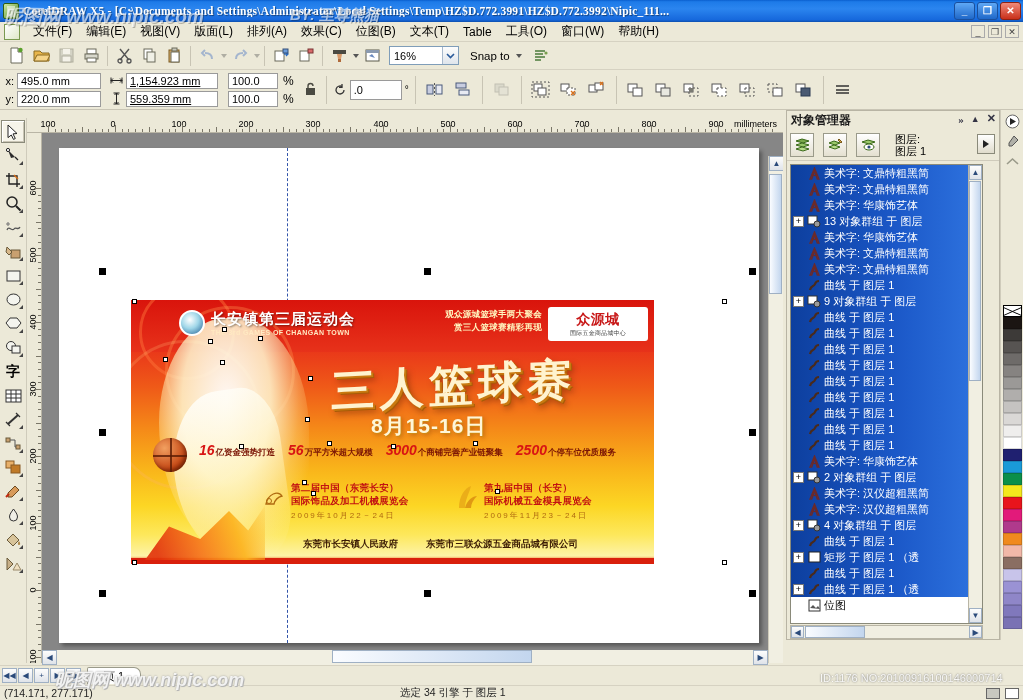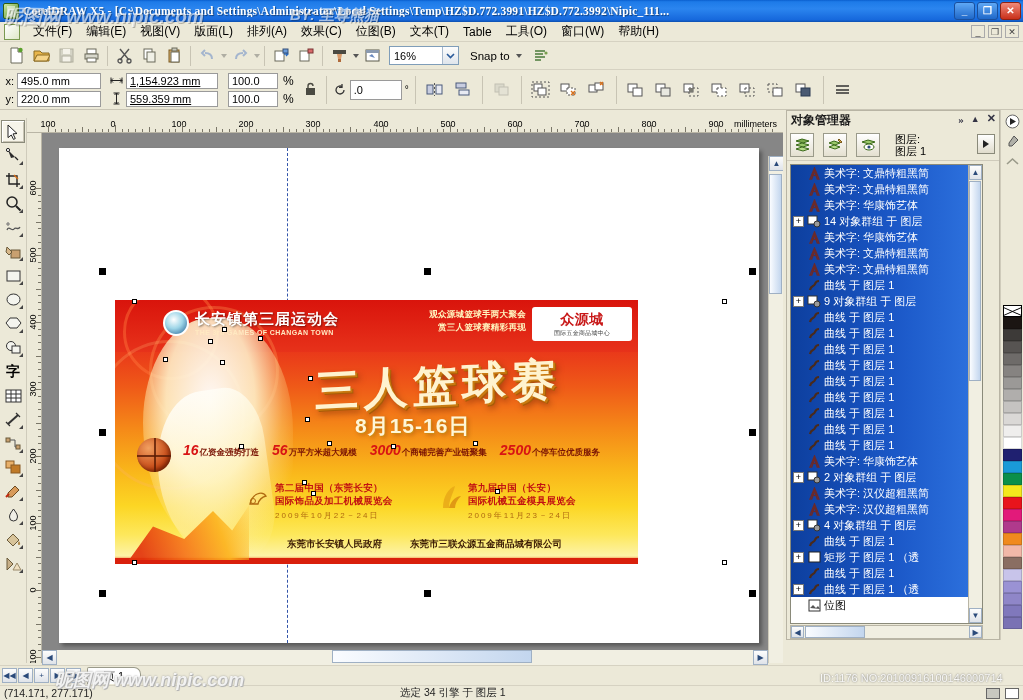--- a/index.html
+++ b/index.html
@@ -155,21 +155,21 @@
   .canvaswrap{
     position:absolute;left:42px;top:23px;width:741px;height:530px;
     background:#868686;overflow:hidden;
   }
   .page{
     position:absolute;left:17px;top:15px;width:700px;height:495px;
     background:#fff;box-shadow:3px 3px 4px rgba(0,0,0,.35);
   }
   .guide-v{ position:absolute;left:228px;top:0;bottom:0;width:0;border-left:1px dashed #3355aa;}
   .artwork{
-    position:absolute;left:56px;top:152px;width:523px;height:264px;
+    position:absolute;left:72px;top:152px;width:523px;height:264px;
     background:linear-gradient(to bottom,#e01c12 0%,#e8301a 16%,#ef5a18 33%,#f58a18 49%,#f9b41a 64%,#fcd624 78%,#fde85c 89%,#fdf3a8 97%,#e8480f 99%,#d8270c 100%);
     overflow:hidden;
   }
   .aw-topred{position:absolute;left:0;top:0;right:0;height:52px;
      background:linear-gradient(to bottom,#d9140c,#e7321a);}
   .aw-botbar{position:absolute;left:0;bottom:0;right:0;height:6px;background:#d9200c;}
   .ring{ position:absolute;border:3px solid rgba(255,120,60,.45);border-radius:50%;}
   .player{
     position:absolute;left:28px;top:18px;width:150px;height:235px;
     background:radial-gradient(ellipse at 45% 35%, rgba(255,255,255,.95) 0%, rgba(255,248,210,.85) 38%, rgba(255,230,150,.35) 62%, rgba(255,200,90,0) 78%);
@@ -1157,21 +1157,21 @@
               <span class="otext">美术字: 华康饰艺体</span>
             </div>
             <div class="orow sel">
               <span class="exp">+</span>
               <span class="oicon">
                 <svg width="14" height="13" viewBox="0 0 14 13">
                   <rect x="1" y="1" width="9" height="8" fill="#fff" stroke="#333"></rect>
                   <circle cx="10" cy="9" r="3" fill="#9a9a9a" stroke="#333"></circle>
                 </svg>
               </span>
-              <span class="otext">14 对象群组 于 图层</span>
+              <span class="otext">13 对象群组 于 图层</span>
             </div>
             <div class="orow sel">
               <span class="exp none"></span>
               <span class="oicon">
                 <svg width="13" height="13" viewBox="0 0 13 13">
                   <path d="M6.5 1L11 12H9.3L6.5 4 3.7 12H2z" fill="none" stroke="#6a2a2a" stroke-width="1.3"></path>
                   <path d="M4 8.5h5" stroke="#6a2a2a" stroke-width="1.2"></path>
                 </svg>
               </span>
               <span class="otext">美术字: 华康饰艺体</span>

